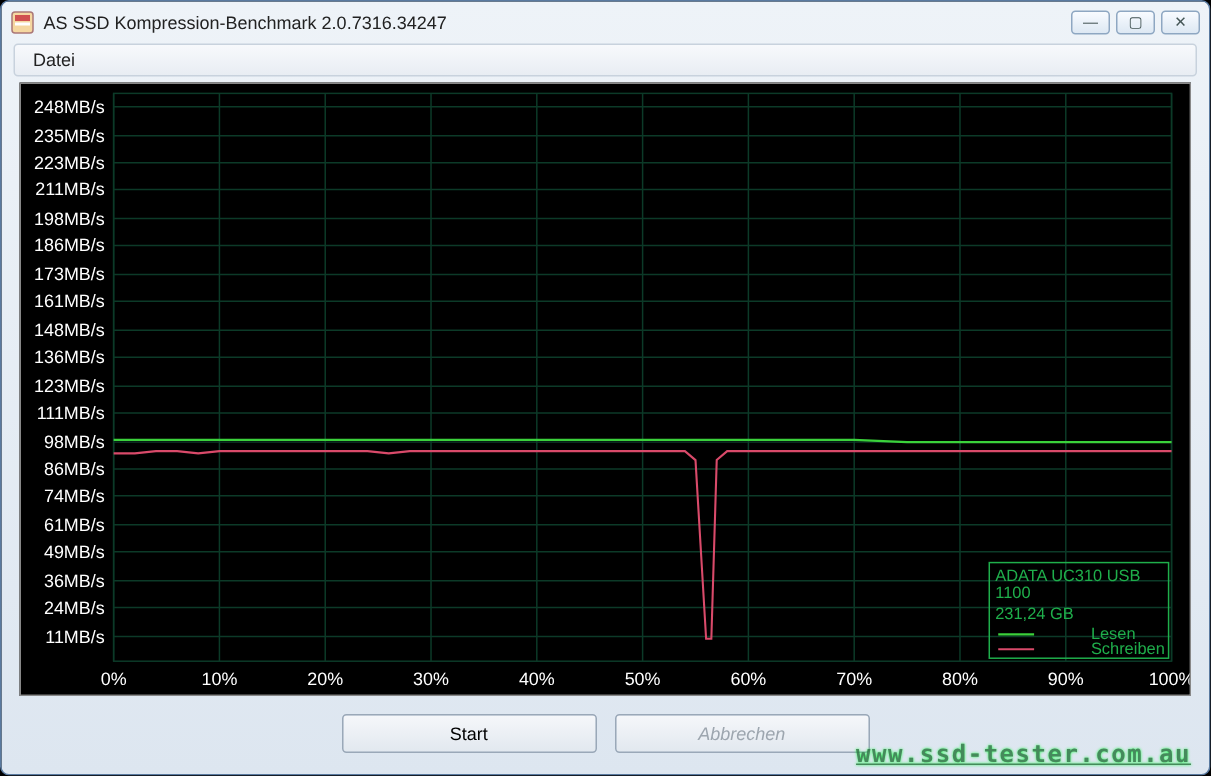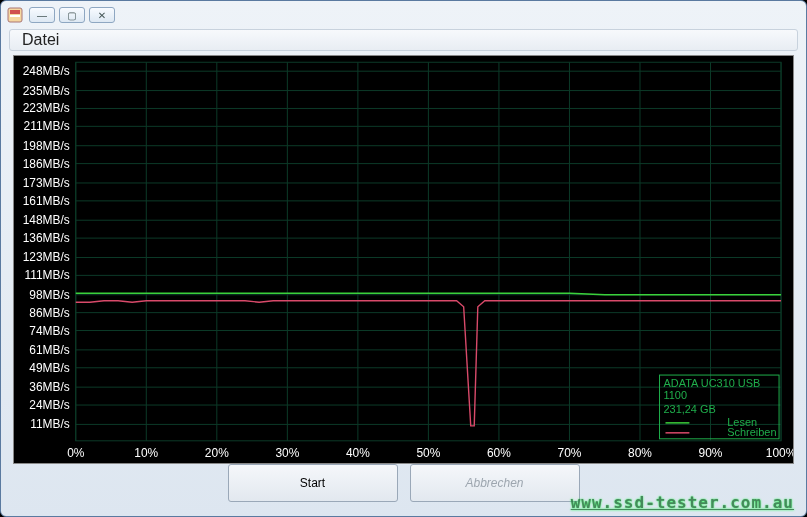--- a/index.html
+++ b/index.html
@@ -4,43 +4,44 @@
 <style>
   * { box-sizing: border-box; margin: 0; padding: 0; }
   body { width: 807px; height: 517px; font-family: "Segoe UI", Tahoma, sans-serif; font-size: 12px; background: #000; overflow: hidden; }
   .window { width: 807px; height: 517px; background: linear-gradient(#eef3f8, #dde6f0); border: 1px solid #5a7aa0; border-radius: 6px; position: relative; }
   .titlebar { height: 28px; display: flex; align-items: center; padding: 0 6px; }
   .app-icon { width: 16px; height: 16px; margin-right: 6px; display: inline-block; }
   .title-text { font-size: 12px; color: #222; flex: 1; }
   .win-controls { display: flex; gap: 4px; }
   .win-btn { width: 26px; height: 16px; border: 1px solid #8ea7c2; border-radius: 3px; background: linear-gradient(#f8fbff,#dde8f3); display:flex; align-items:center; justify-content:center; font-size:10px; color:#455; cursor:default; }
   .menubar { height: 22px; background: linear-gradient(#f7f9fc,#e8edf3); border: 1px solid #c8d2dd; margin: 0 8px; border-radius: 3px; padding-left: 6px; display:flex; align-items:center; gap: 12px; }
-  .menu-item { font-size: 16px; color: #222; padding: 2px 6px; cursor: default; }
+  .menu-item { font-size: 12px; color: #222; padding: 2px 6px; cursor: default; }
   .chart-wrap { position: absolute; left: 12px; right: 12px; top: 54px; bottom: 52px; background: #000; border: 1px solid #888; }
   .chart-svg { width: 100%; height: 100%; display: block; }
   .btn-row { position: absolute; bottom: 14px; left: 0; right: 0; display:flex; justify-content:center; gap: 12px; }
-  .btn { width: 170px; height: 38px; border: 1px solid #9aa8b8; border-radius: 3px; background: linear-gradient(#f5f7fa,#e2e8ef); font-size: 12px; cursor:default; }
+  .btn { width: 170px; height: 26px; border: 1px solid #9aa8b8; border-radius: 3px; background: linear-gradient(#f5f7fa,#e2e8ef); font-size: 12px; cursor:default; }
   .btn.disabled { color: #9da6af; font-style: italic; }
   .watermark { position: absolute; right: 12px; bottom: 4px; font-family: monospace; font-size: 16px; letter-spacing: 1px; color: #2b7a42; text-shadow: 0 0 2px #0f3; opacity: .85; font-weight:bold;text-decoration:underline;}
   .y-label, .x-label { font: 12px Arial; fill: #fff; }
   .legend-box { font: 11px Arial; }
 </style>
 </head>
 <body>
 
 <div class="window">
 
   <div class="titlebar">
     <span class="app-icon">
       <svg viewBox="0 0 16 16">
           <rect x="1" y="1" width="14" height="14" rx="2" fill="#f5d7a0" stroke="#a77"></rect>
           <rect x="3" y="3" width="10" height="4" fill="#d05050"></rect>
           <rect x="3" y="8" width="10" height="2" fill="#fff"></rect>
         </svg>
     </span>
+    <span class="title-text">AS SSD Kompression-Benchmark 2.0.7316.34247</span>
     <div class="win-controls">
       <div class="win-btn">—</div>
       <div class="win-btn">▢</div>
       <div class="win-btn">✕</div>
     </div>
   </div>
 
   <div class="menubar">
     <span class="menu-item">Datei</span>
   </div>

